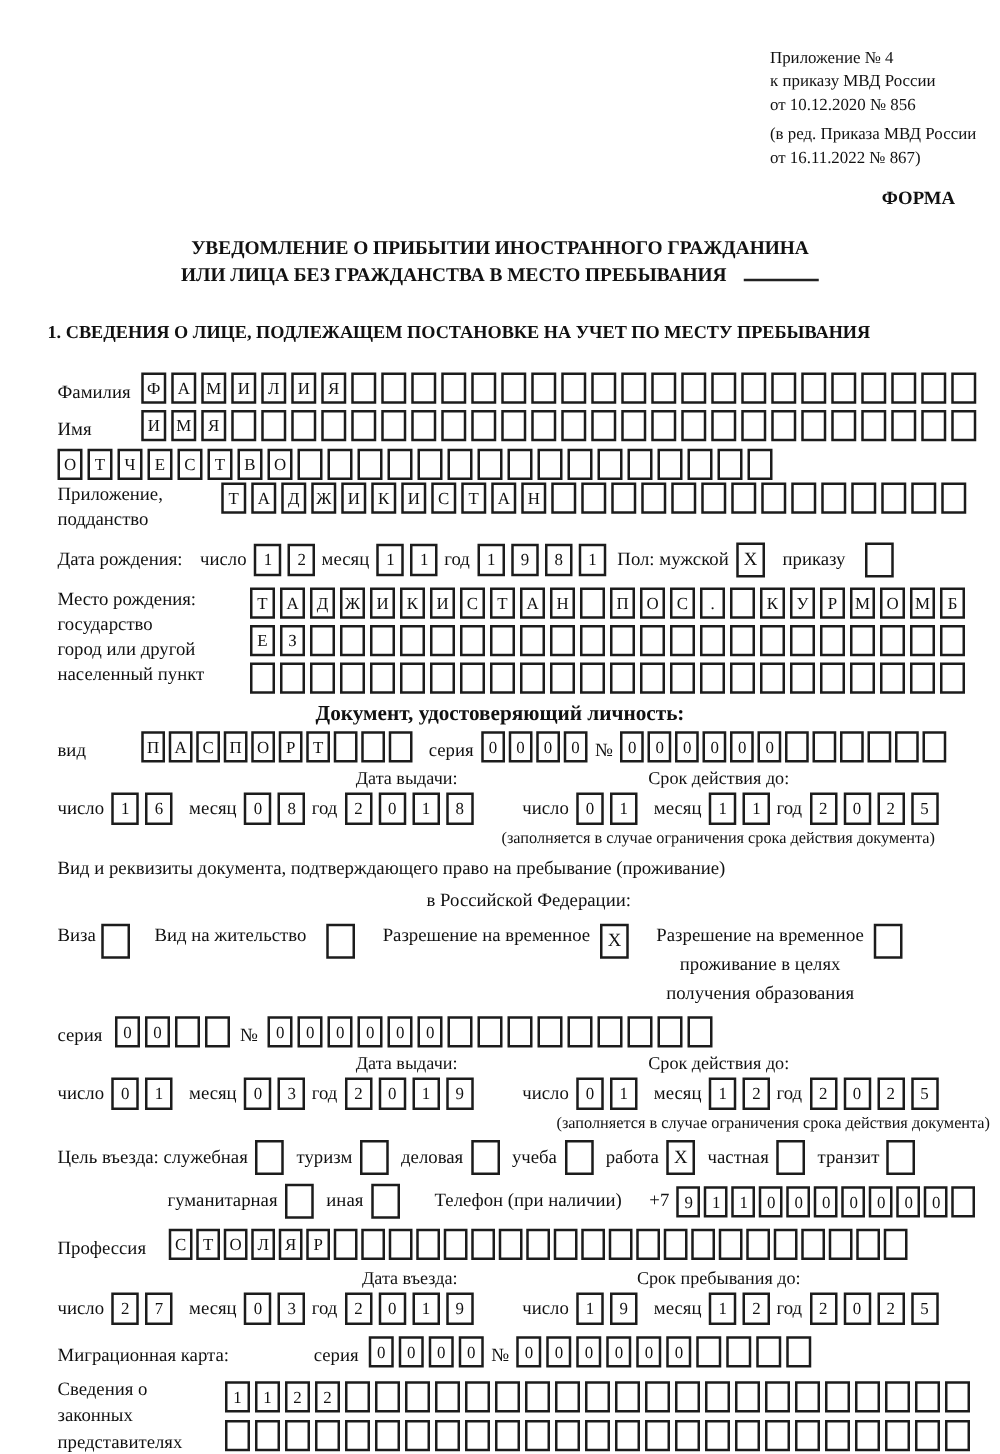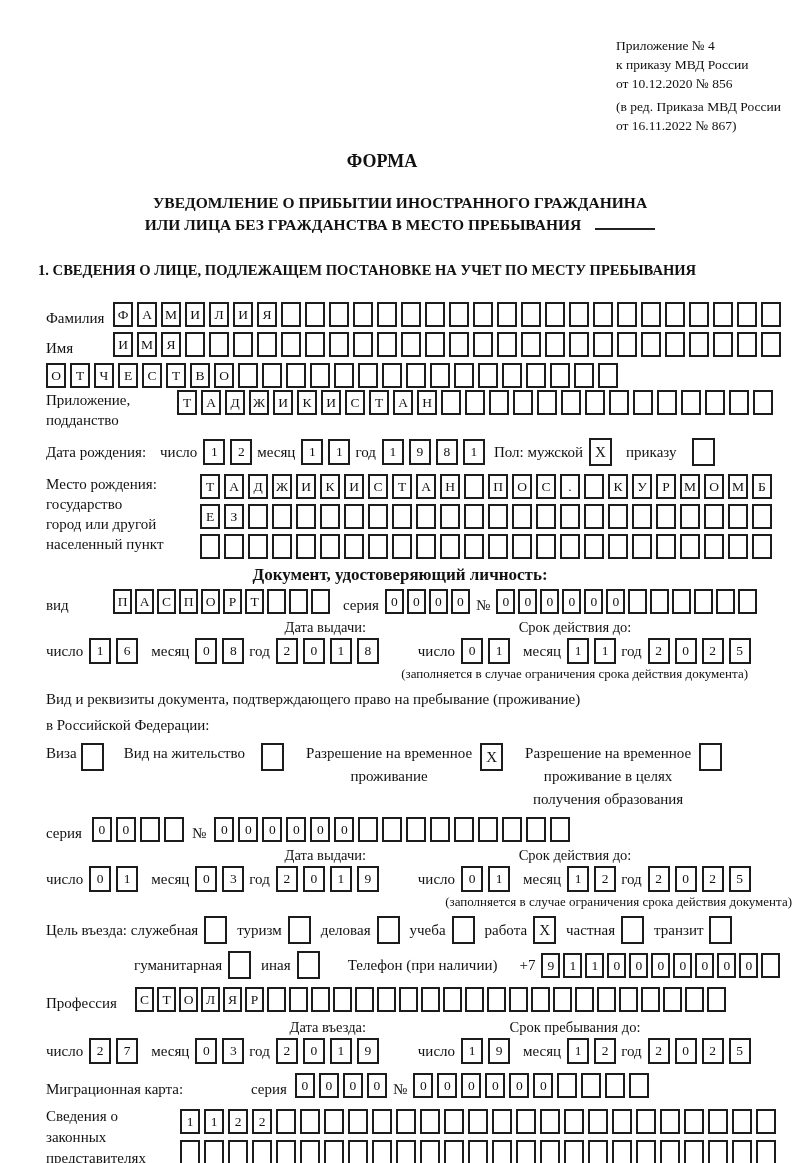--- a/index.html
+++ b/index.html
@@ -4,21 +4,21 @@
 <style>
   * { margin:0; padding:0; box-sizing:border-box; }
   html,body { background:#ffffff; }
   body {
     width:800px; height:1163px; position:relative; overflow:hidden;
     font-family:"Liberation Serif","DejaVu Serif",serif;
     color:#111; font-size:15px;
   }
   .top-note { margin:36px 0 0 616px; font-size:13.5px; line-height:19px; }
   .top-note .gap { margin-top:4px; }
-  .forma { text-align:center; margin:16px 36px 0 0; font-weight:bold; font-size:18px; }
+  .forma { text-align:right; margin:16px 36px 0 0; font-weight:bold; font-size:15px; }
   .title { text-align:center; font-weight:bold; font-size:15.5px; line-height:22px; margin-top:20px; }
   .title .blank-line { display:inline-block; width:60px; height:15px; border-bottom:2px solid #222; margin-left:14px; }
   .section1 { font-weight:bold; font-size:14.6px; margin:26px 0 0 38px; }
 
   .cells { display:inline-flex; }
   .cell {
     flex:0 0 auto; width:20px; height:25px; margin-right:4px;
     border:2px solid #1c1c1c; text-align:center;
     font-size:13.5px; line-height:21px; overflow:hidden;
   }
@@ -397,30 +397,29 @@
         <span class="cell">2</span>
         <span class="cell">0</span>
         <span class="cell">2</span>
         <span class="cell">5</span>
       </span>
   </span>
 </div>
 <div class="fine">(заполняется в случае ограничения срока действия документа)</div>
 
 <div class="plain" style="margin-top:6px;">Вид и реквизиты документа, подтверждающего право на пребывание (проживание)</div>
-<div class="plain" style="margin-top:3px;">в Российской Федерации:</div>
+<div class="plain" style="margin-top:3px;text-align:center;">в Российской Федерации:</div>
 
 <div class="cbrow" style="margin-top:5px;">
   <span class="cap">Виза</span>
   <span class="checkbox" style="margin-left:4px;"></span>
   <span class="cap" style="margin-left:20px;">Вид на жительство</span>
   <span class="checkbox" style="margin-left:16px;"></span>
   <span class="cap" style="margin-left:22px;">
     <span style="display:block;">Разрешение на временное</span>
-    <span style="display:block;">проживание</span>
   </span>
   <span class="checkbox">X</span>
   <span class="cap" style="margin-left:22px;">
     <span style="display:block;">Разрешение на временное</span>
     <span style="display:block;">проживание в целях</span>
     <span style="display:block;">получения образования</span>
   </span>
   <span class="checkbox"></span>
 </div>
 

